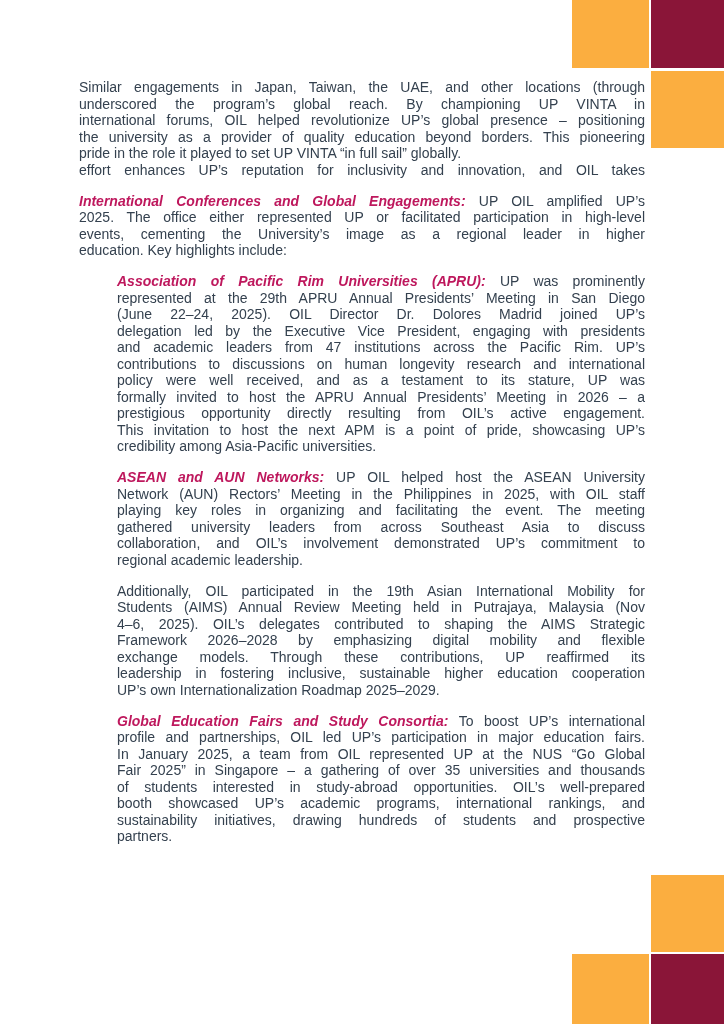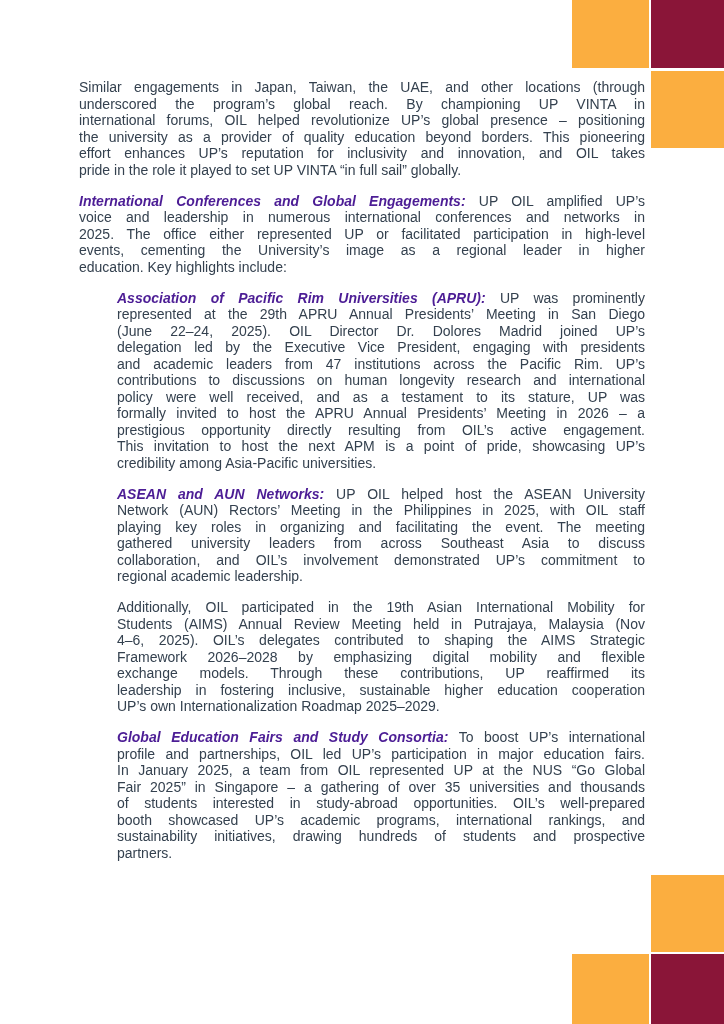--- a/index.html
+++ b/index.html
@@ -38,47 +38,46 @@
     text-align-last: justify;
     white-space: nowrap;
     height: 16.5px;
   }
   .line.last {
     text-align-last: left;
   }
   .lead {
     font-weight: bold;
     font-style: italic;
-    color: #4c1d95;
+    color: #be185d;
   }
 </style>
 </head>
 <body>
 
 <div class="deco" style="left:572px;top:0;width:77px;height:68px;background:#FBAE40;"></div>
 <div class="deco" style="left:651px;top:0;width:73px;height:68px;background:#8A1538;"></div>
 <div class="deco" style="left:651px;top:71px;width:73px;height:77px;background:#FBAE40;"></div>
 <div class="deco" style="left:651px;top:875px;width:73px;height:77px;background:#FBAE40;"></div>
 <div class="deco" style="left:572px;top:954px;width:77px;height:70px;background:#FBAE40;"></div>
 <div class="deco" style="left:651px;top:954px;width:73px;height:70px;background:#8A1538;"></div>
 
 <div class="page">
 
   <div class="para">
     <span class="line">Similar engagements in Japan, Taiwan, the UAE, and other locations (through</span>
     <span class="line">underscored the program’s global reach. By championing UP VINTA in</span>
     <span class="line">international forums, OIL helped revolutionize UP’s global presence – positioning</span>
     <span class="line">the university as a provider of quality education beyond borders. This pioneering</span>
+    <span class="line last">pride in the role it played to set UP VINTA “in full sail” globally.</span>
     <span class="line">effort enhances UP’s reputation for inclusivity and innovation, and OIL takes</span>
-    <span class="line last">pride in the role it played to set UP VINTA “in full sail” globally.</span>
   </div>
 
   <div class="para">
     <span class="line"><span class="lead">International Conferences and Global Engagements:</span><span> UP OIL amplified UP’s</span></span>
-    <span class="line">voice and leadership in numerous international conferences and networks in</span>
     <span class="line">2025. The office either represented UP or facilitated participation in high-level</span>
     <span class="line">events, cementing the University’s image as a regional leader in higher</span>
     <span class="line last">education. Key highlights include:</span>
   </div>
 
   <div class="para indent">
     <span class="line"><span class="lead">Association of Pacific Rim Universities (APRU):</span><span> UP was prominently</span></span>
     <span class="line">represented at the 29th APRU Annual Presidents’ Meeting in San Diego</span>
     <span class="line">(June 22–24, 2025). OIL Director Dr. Dolores Madrid joined UP’s</span>
     <span class="line">delegation led by the Executive Vice President, engaging with presidents</span>

